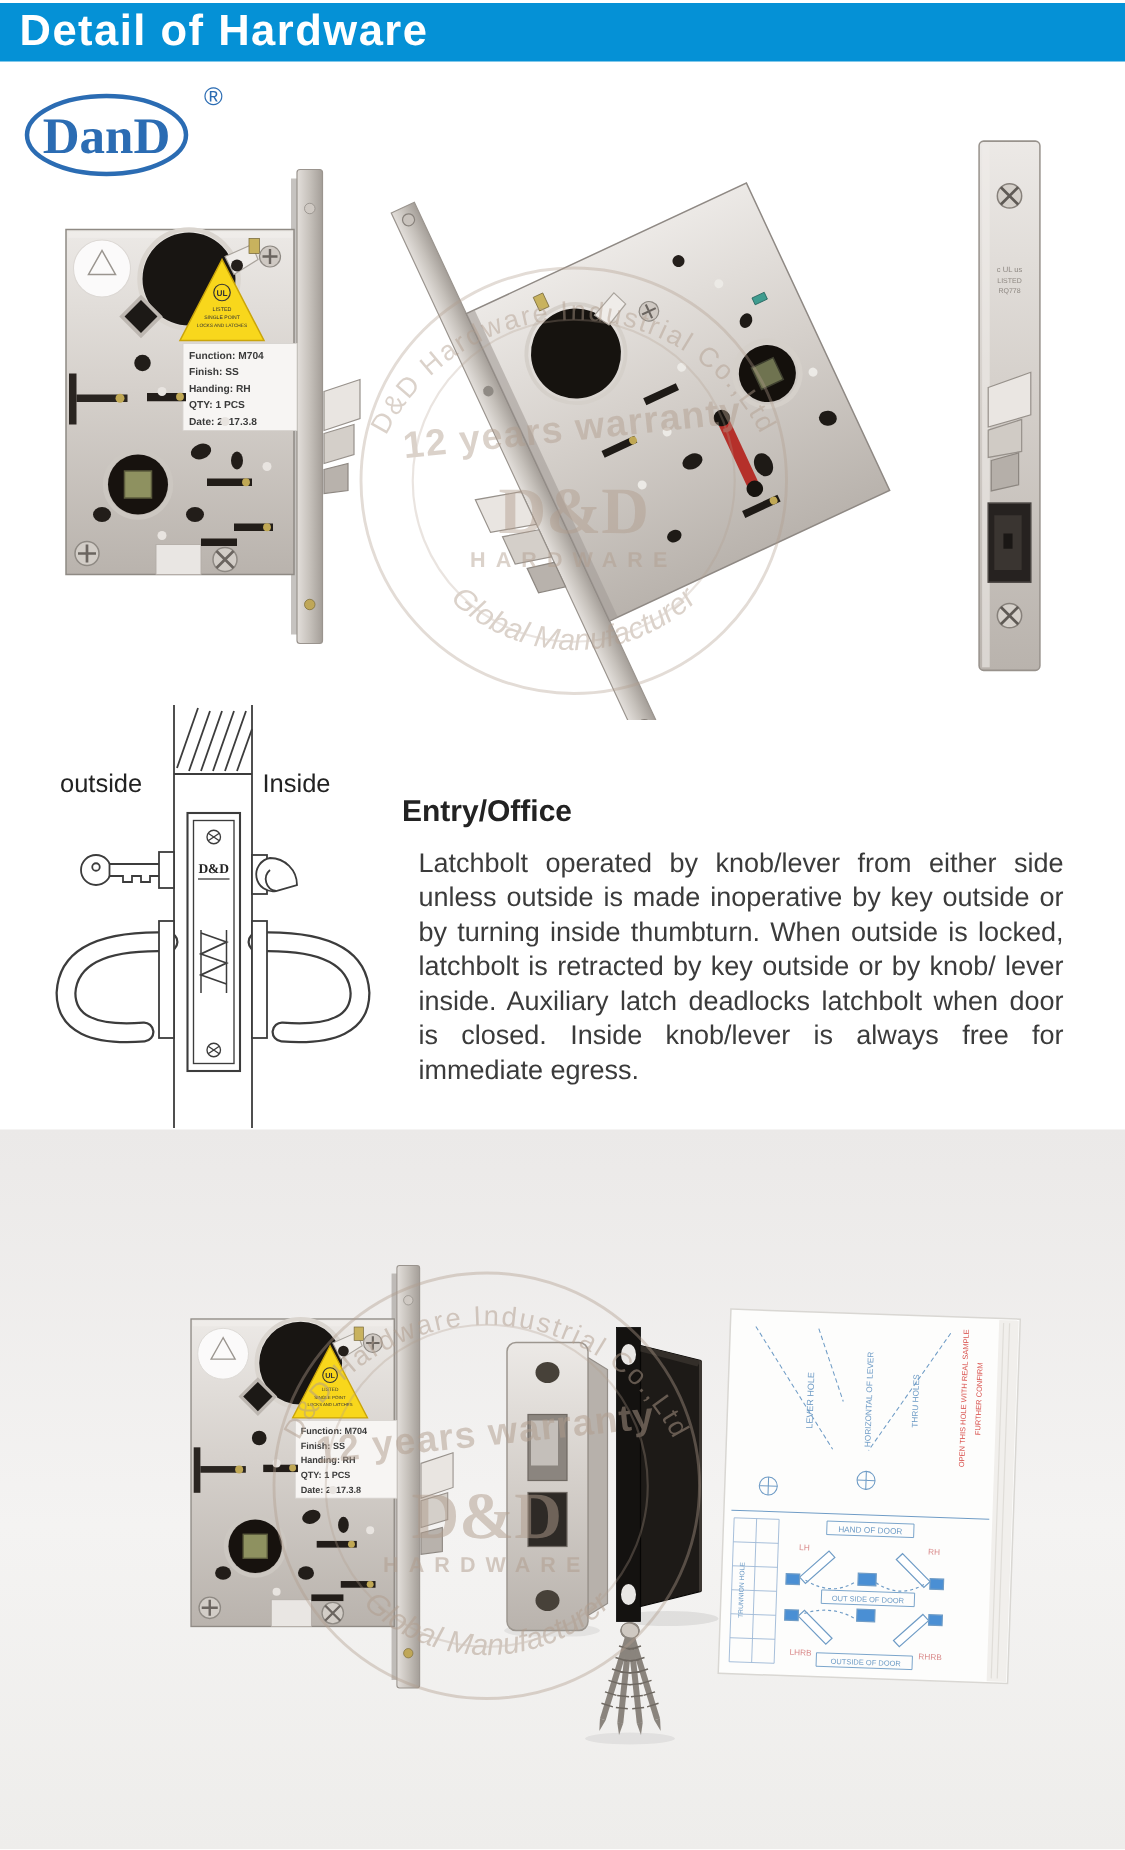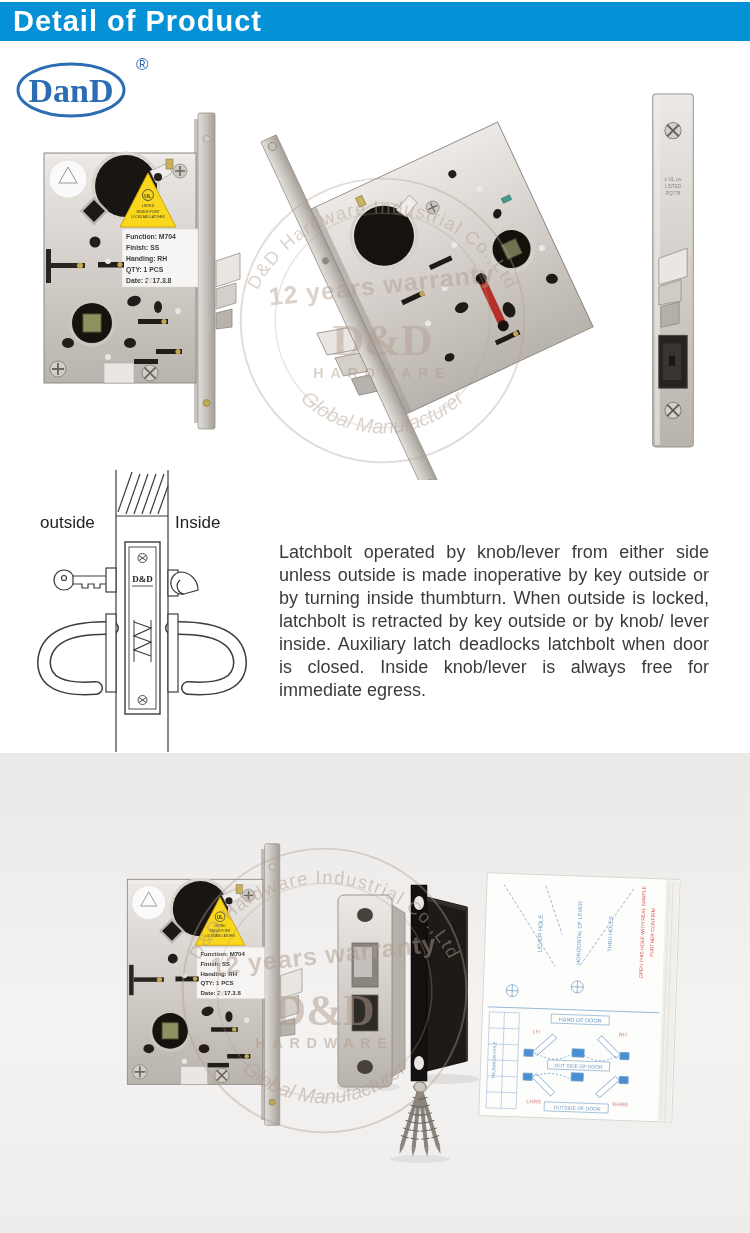--- a/index.html
+++ b/index.html
@@ -173,21 +173,21 @@
           </text>
           <text x="180" y="152" font-size="26" font-weight="bold" text-anchor="middle" letter-spacing="1" transform="rotate(-6 180 152)">12 years warranty</text>
           <text x="180" y="216" font-size="46" font-weight="bold" text-anchor="middle" font-family="Liberation Serif, serif">D&amp;D</text>
           <text x="180" y="240" font-size="15" font-weight="bold" text-anchor="middle" letter-spacing="7">HARDWARE</text>
         </g>
       </symbol>
     </defs>
   </svg>
 
   <div class="abs banner">
-    <div class="abs banner-title">Detail of Product</div>
+    <div class="abs banner-title">Detail of Hardware</div>
   </div>
 
   <svg class="abs" style="left:14px;top:52px" width="140" height="70" viewBox="0 0 140 70">
     <ellipse cx="57" cy="38" rx="53" ry="26" fill="none" stroke="#2b6cb3" stroke-width="3"></ellipse>
     <text x="57" y="50" font-size="34" font-weight="bold" text-anchor="middle" fill="#2b6cb3" font-family="Liberation Serif, serif">DanD</text>
     <text x="122" y="18" font-size="17" fill="#2b6cb3">®</text>
   </svg>
 
   <svg class="abs" style="left:38px;top:110px" width="230" height="322" viewBox="0 0 230 320">
     <use href="#lock-front"></use>
@@ -298,20 +298,21 @@
       <rect x="78" y="152" width="10" height="78" fill="#fff" stroke="#3c3c3c" stroke-width="1.2"></rect>
     </g>
     <g>
       <path d="M144,166 q66,-2 68,34 q0,30 -52,26" stroke="#3c3c3c" stroke-width="14" fill="none" stroke-linecap="round"></path>
       <path d="M144,166 q66,-2 68,34 q0,30 -52,26" stroke="#fff" stroke-width="11" fill="none" stroke-linecap="round"></path>
       <rect x="140" y="152" width="10" height="78" fill="#fff" stroke="#3c3c3c" stroke-width="1.2"></rect>
     </g>
   </svg>
 
   <div class="abs desc">
+    <h3>Entry/Office</h3>
     <p>Latchbolt operated by knob/lever from either side unless outside is made inoperative by key outside or by turning inside thumbturn. When outside is locked, latchbolt is retracted by key outside or by knob/ lever inside. Auxiliary latch deadlocks latchbolt when door is closed. Inside knob/lever is always free for immediate egress.</p>
   </div>
 
   <div class="abs bottom-photo">
 
     <svg class="abs" style="left:122px;top:88px" width="205" height="287" viewBox="0 0 230 320">
       <use href="#lock-front"></use>
     </svg>
 
     <svg class="abs" style="left:330px;top:138px" width="85" height="200" viewBox="0 0 85 200">

